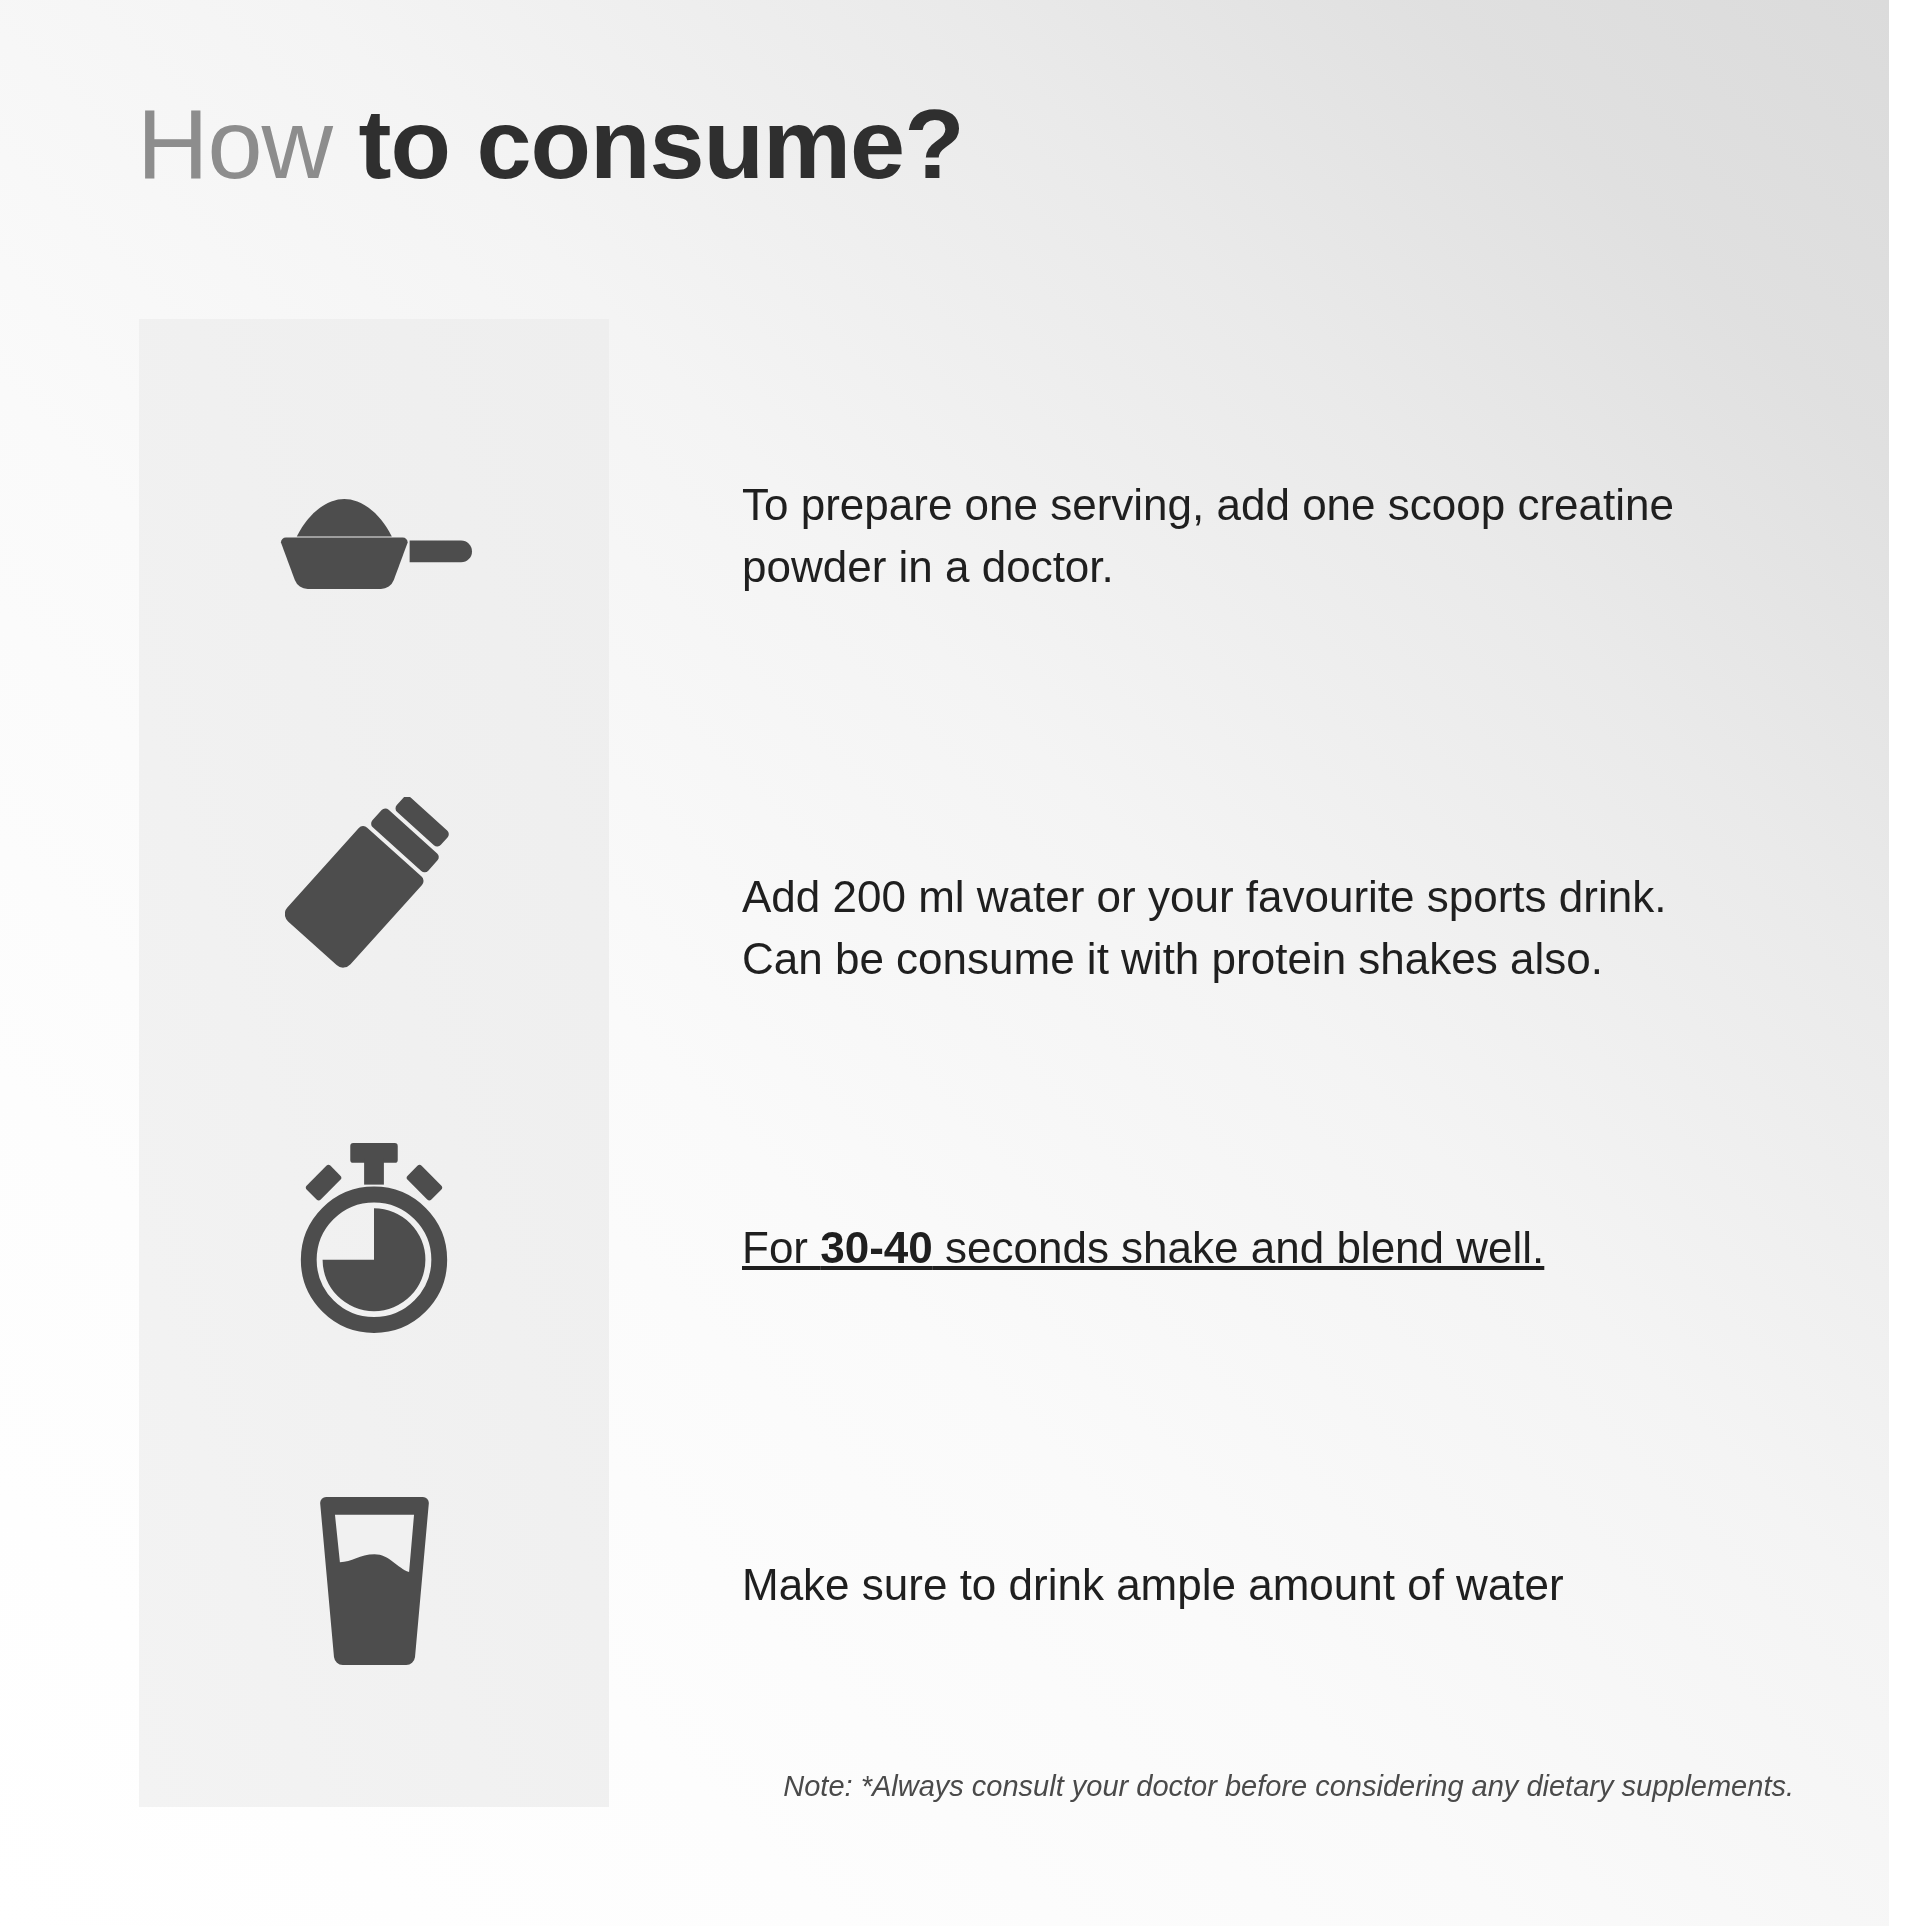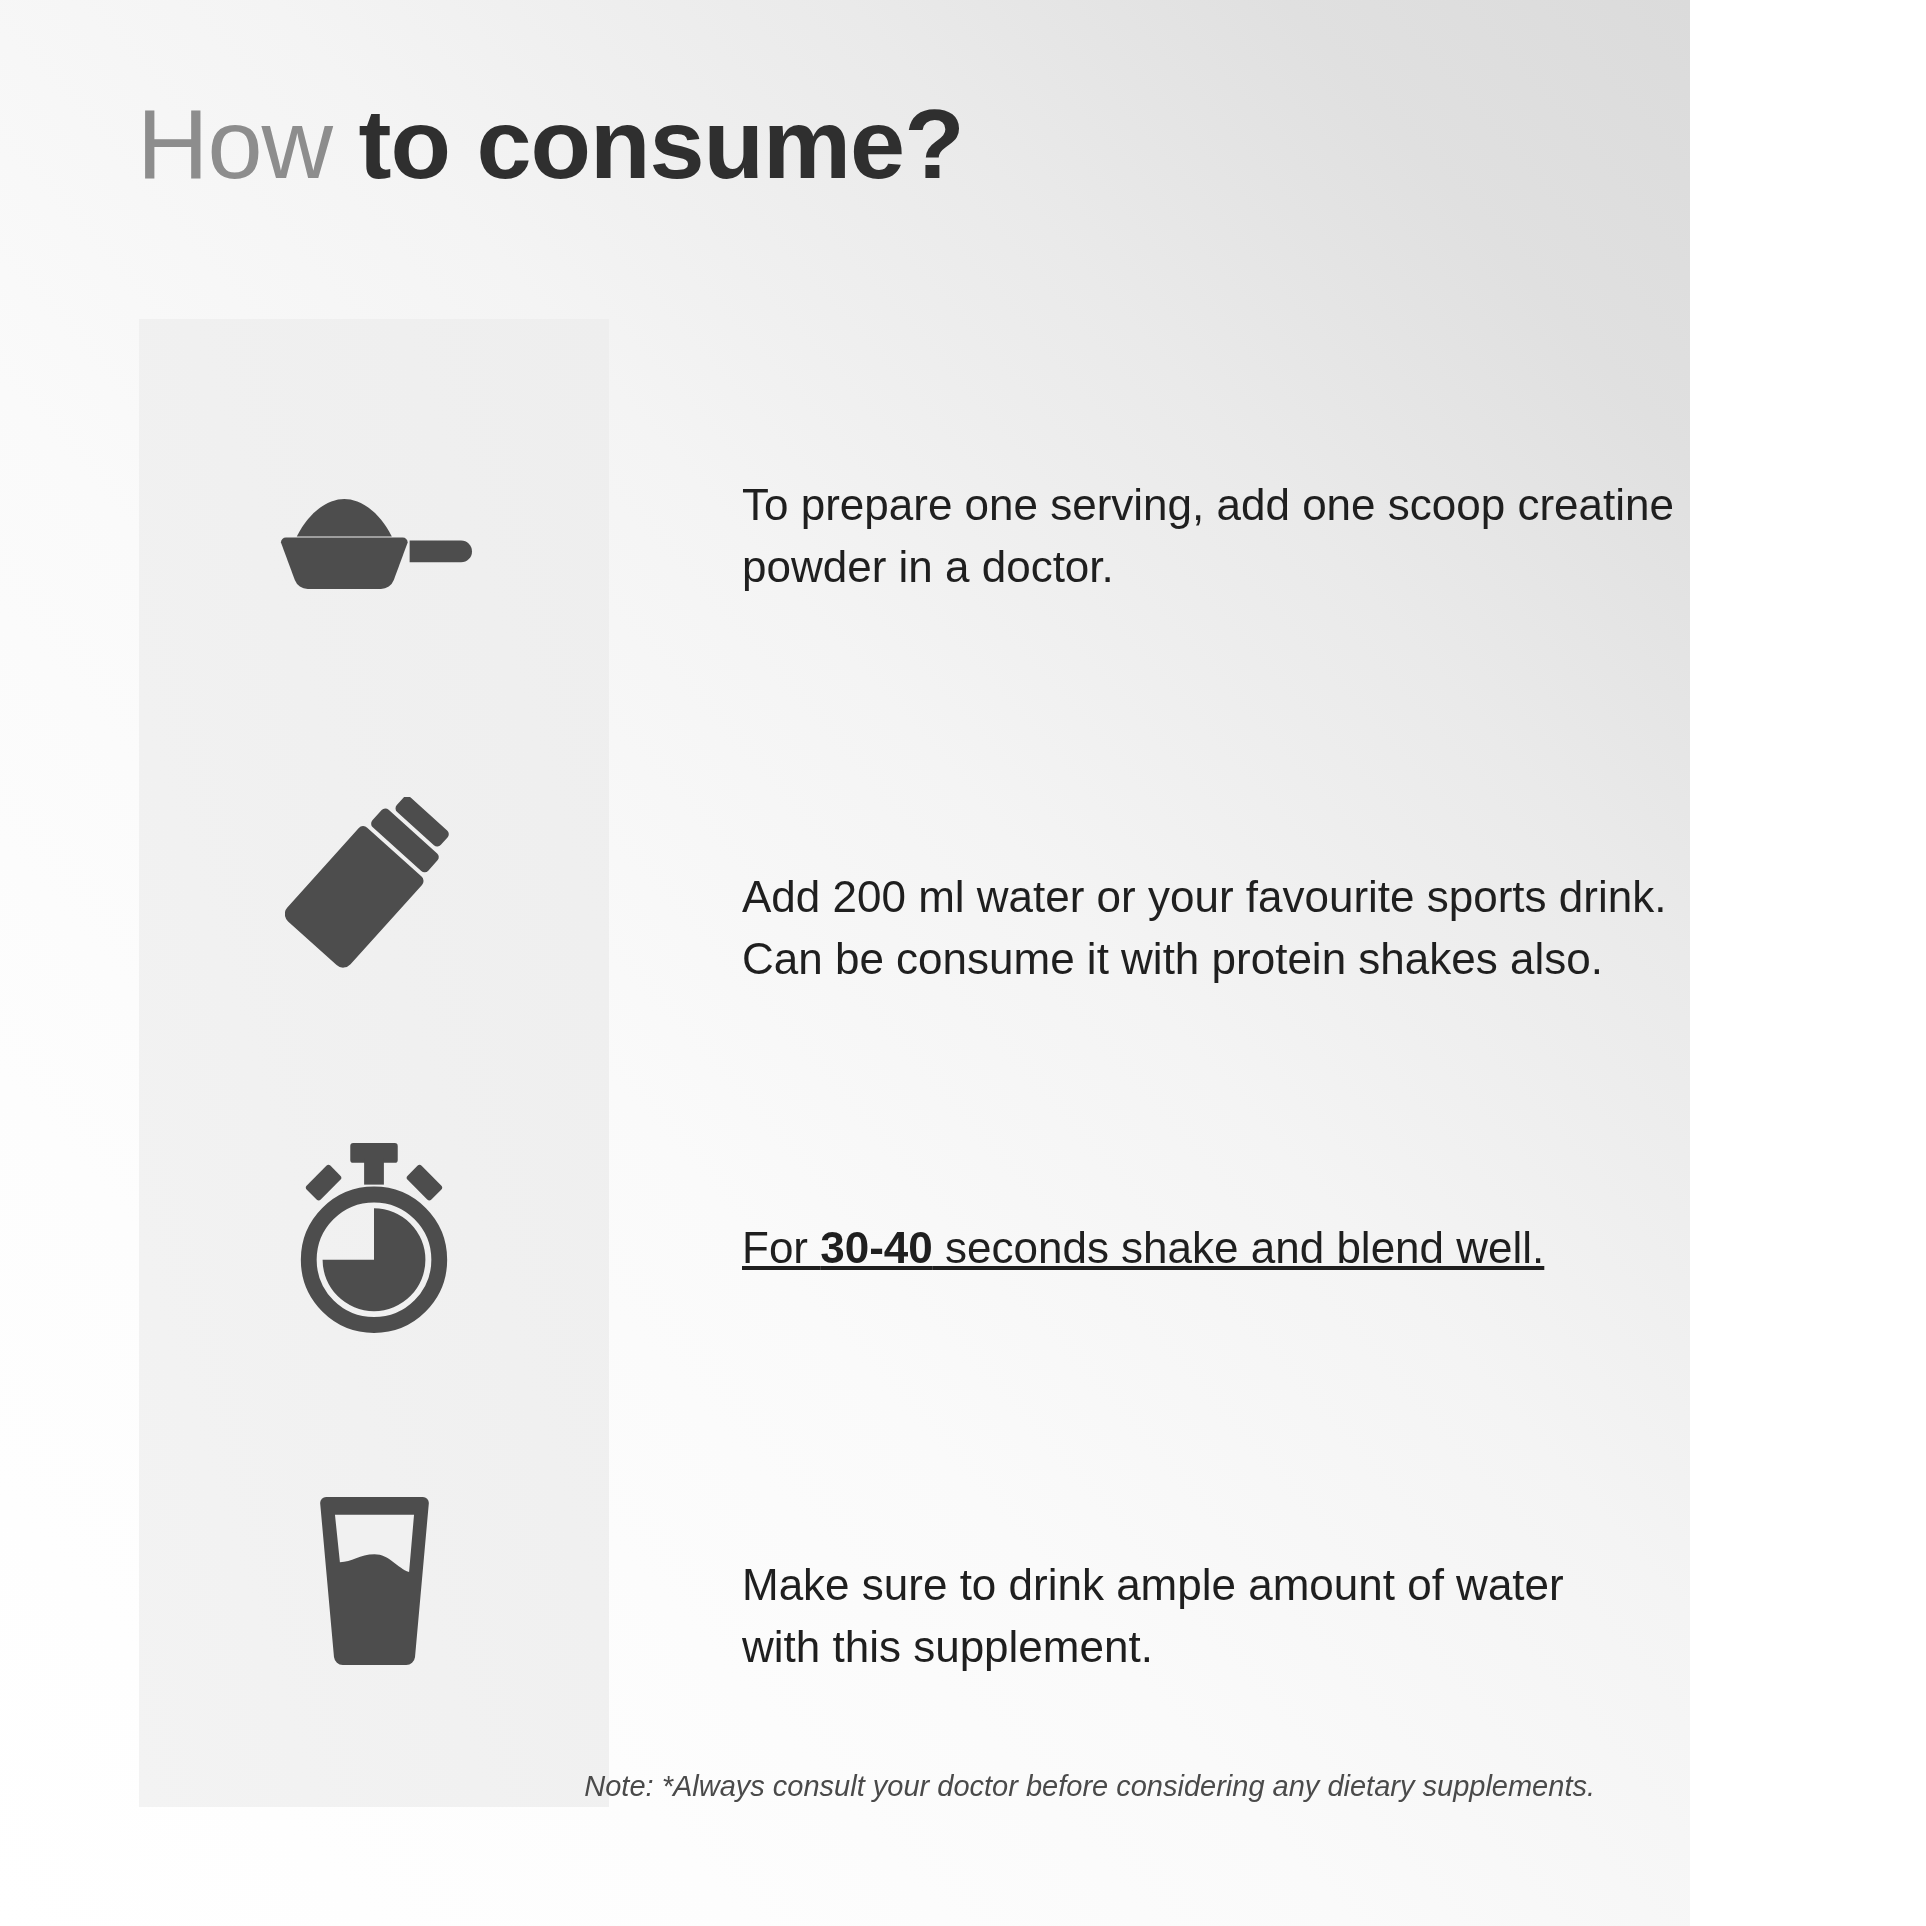--- a/index.html
+++ b/index.html
@@ -10,21 +10,21 @@
   body {
     width: 1927px;
     height: 1927px;
     font-family: "Liberation Sans", sans-serif;
     background: #ffffff;
     overflow: hidden;
   }
 
   #poster {
     position: relative;
-    width: 1690px;
+    width: 1889px;
     height: 1927px;
     
     background:
       linear-gradient(to top right,
         #ffffff 0%,
         #fdfdfd 22%,
         #fafafa 40%,
         #f4f4f4 58%,
         #eaeaea 75%,
         #e0e0e0 88%,
@@ -182,19 +182,18 @@
     <div>Add 200 ml water or your favourite sports drink.</div>
     <div>Can be consume it with protein shakes also.</div>
   </div>
 
   <div class="step-text p3">
     <div><span>For </span><b>30-40</b><span> seconds shake and blend well.</span></div>
   </div>
 
   <div class="step-text p4">
     <div>Make sure to drink ample amount of water</div>
-    <div>with this supplement.</div>
   </div>
 
   <div class="footnote">Note: *Always consult your doctor before considering any dietary supplements.</div>
 
 </div>
 
 
 </body></html>

